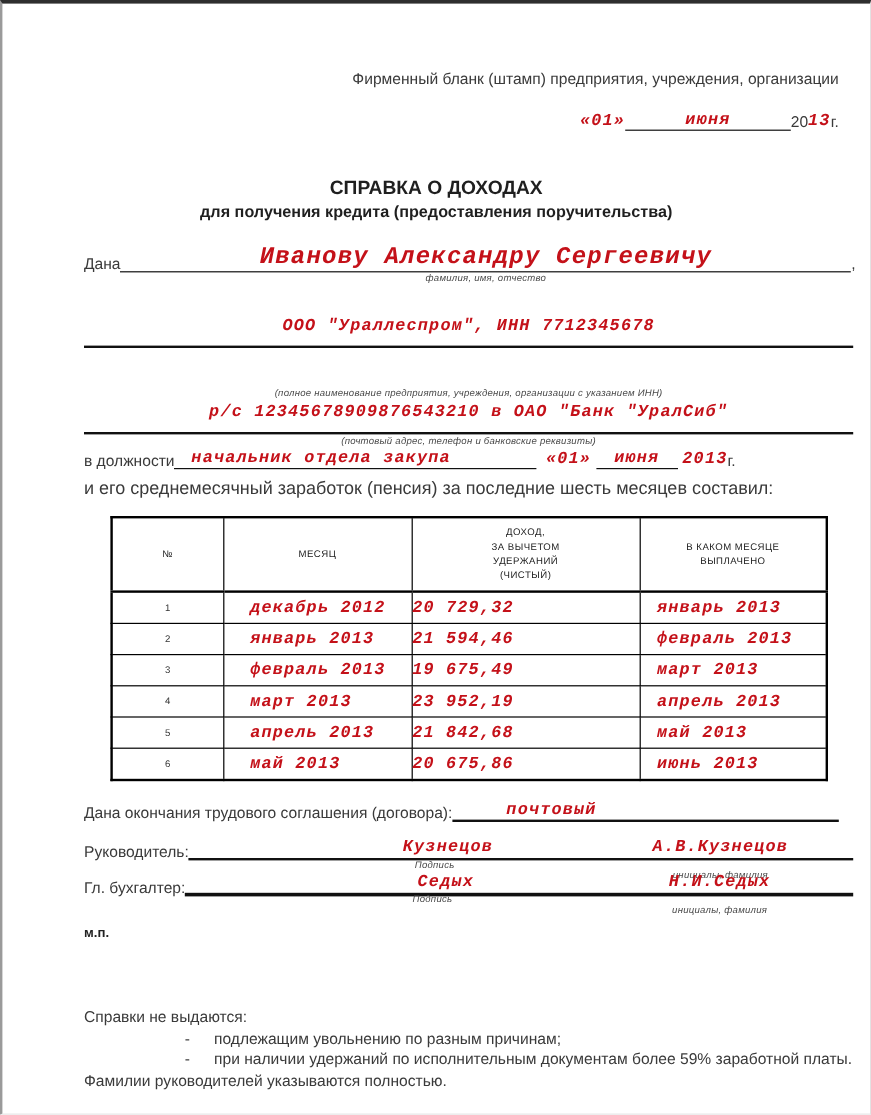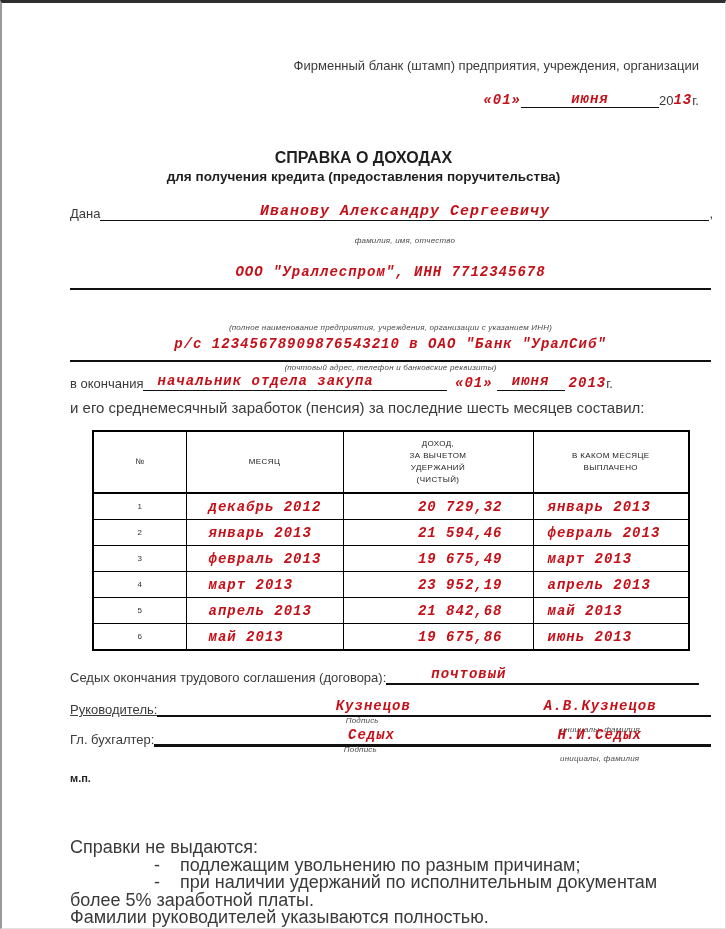--- a/index.html
+++ b/index.html
@@ -23,39 +23,39 @@
   }
   .abs{position:absolute;}
   .black{font-size:13px;color:var(--ink);}
   .red{
     font-family:"Liberation Mono","DejaVu Sans Mono",monospace;
     font-weight:bold;font-style:italic;
     color:var(--red);
     font-size:14px;letter-spacing:1px;
     white-space:nowrap;
   }
-  .red-lg{font-size:15px;}
+  .red-lg{font-size:20px;}
   .caption{
     font-size:8px;font-style:italic;color:#4a4a4a;
     letter-spacing:.2px;white-space:nowrap;
   }
   
   .letterhead{top:55px;right:26px;font-size:13px;}
   .date-top{top:88px;right:26px;display:flex;align-items:flex-end;font-size:13px;}
   .date-top .fill{width:138px;border-bottom:1px solid var(--rule);text-align:center;}
   
   .title{top:146px;left:0;right:0;text-align:center;font-size:16px;font-weight:bold;color:#1f1f1f;}
   .subtitle{top:166px;left:0;right:0;text-align:center;font-size:13.5px;font-weight:bold;color:#1f1f1f;}
   
   .formline{display:flex;align-items:flex-end;font-size:13px;}
   .formline .fill{
     flex:1;border-bottom:1px solid var(--rule);
     text-align:center;position:relative;min-height:17px;
   }
-  .fill .caption{position:absolute;top:100%;left:0;right:0;text-align:center;margin-top:16px;}
+  .fill .caption{position:absolute;top:100%;left:0;right:0;text-align:center;margin-top:1px;}
   .line-dana{top:200px;left:68px;right:12px;}
   .line-works{top:237px;left:68px;}
   .line-works .red{border-bottom:1px solid var(--rule);padding:0 4px;}
   
   .rule-line{left:68px;right:14px;border-bottom:2px solid var(--rule);text-align:center;position:absolute;}
   .rule-company{top:259px;height:26px;}
   .rule-address{top:292px;height:26px;}
   .rule-requisites{top:331px;height:26px;}
   .cap-center{left:68px;right:14px;text-align:center;}
   .cap-name{top:320px;}
@@ -74,40 +74,40 @@
   }
   .income-table th,.income-table td{border:1px solid #000;padding:0;}
   .income-table thead th{
     height:60px;font-size:8px;font-weight:normal;color:#222;
     letter-spacing:.4px;white-space:pre-line;line-height:1.5;
     border-bottom:2px solid #000;text-align:center;vertical-align:middle;margin-top:40px;
   }
   .income-table tbody td{height:25px;vertical-align:middle;}
   .c-num{text-align:center;font-size:8px;color:#333;}
   .c-month{padding-left:22px !important;}
-  .c-income{text-align:right;padding-right:30px !important;}
+  .c-income{text-align:left;padding-right:30px !important;}
   .c-paid{padding-left:14px !important;}
   
   .line-contract{top:663px;left:68px;right:26px;}
   .line-contract .fill{text-align:left;padding-left:45px;border-bottom:2px solid var(--rule);}
   
   .sigline{display:flex;align-items:flex-end;font-size:13px;position:absolute;}
-  .sig-head{top:694px;left:68px;right:14px;text-decoration:underline;}
+  .sig-head{top:694px;left:68px;right:14px;}
   .sig-acc{top:723px;left:68px;right:14px;}
   .sigline .sfill{flex:1;position:relative;min-height:18px;border-bottom:2px solid var(--rule);}
   .sig-acc .sfill{border-bottom:3px solid var(--rule);}
   .sig-pos{position:absolute;bottom:1px;transform:translateX(-50%);}
   .sig-sig{left:39%;}
   .sig-name{left:80%;}
   .sigcap{position:absolute;top:100%;transform:translateX(-50%);margin-top:1px;}
   .cap-sig{left:37%;}
   .cap-nm{left:80%;margin-top:10px;}
   .stamp{top:769px;left:68px;font-size:11px;font-weight:bold;color:#222;}
   
-  .notes{top:836px;left:68px;right:14px;font-size:18px;line-height:17.5px;}
+  .notes{top:836px;left:68px;right:14px;font-size:13px;line-height:17.5px;}
   .note-item .dash{display:inline-block;margin-left:84px;margin-right:20px;}
 </style>
 </head>
 <body>
 
 <div class="page">
 
   <div class="abs letterhead">Фирменный бланк (штамп) предприятия, учреждения, организации</div>
 
   <div class="abs date-top">
@@ -134,21 +134,21 @@
   <div class="rule-line rule-company">
     <span class="red">ООО "Ураллеспром", ИНН 7712345678</span>
   </div>
   <div class="abs caption cap-center cap-name">(полное наименование  предприятия, учреждения, организации с указанием ИНН)</div>
   <div class="rule-line rule-requisites">
     <span class="red">р/с 12345678909876543210 в ОАО "Банк "УралСиб"</span>
   </div>
   <div class="abs caption cap-center cap-req">(почтовый адрес, телефон и банковские реквизиты)</div>
 
   <div class="abs formline line-position">
-    <span>в окончания</span>
+    <span>в должности</span>
     <span class="fill-l"><span class="red">начальник отдела закупа</span></span>
     <span class="red q">«01»</span>
     <span class="fill-s"><span class="red">июня</span></span>
     <span class="red">2013</span>
     <span>г.</span>
   </div>
 
   <div class="abs salary-intro">и его среднемесячный заработок (пенсия) за последние шесть месяцев составил:</div>
 
   <table class="income-table">
@@ -197,28 +197,28 @@
       </tr>
       <tr>
         <td class="c-num">5</td>
         <td class="c-month red">апрель 2013</td>
         <td class="c-income red">21 842,68</td>
         <td class="c-paid red">май 2013</td>
       </tr>
       <tr>
         <td class="c-num">6</td>
         <td class="c-month red">май 2013</td>
-        <td class="c-income red">19 675,86</td>
+        <td class="c-income red">20 675,86</td>
         <td class="c-paid red">июнь 2013</td>
       </tr>
     </tbody>
   </table>
 
   <div class="abs formline line-contract">
-    <span>Седых окончания трудового соглашения (договора):</span>
+    <span>Дана окончания трудового соглашения (договора):</span>
     <span class="fill"><span class="red">почтовый</span></span>
   </div>
 
   <div class="sigline sig-head">
     <span>Руководитель:</span>
     <span class="sfill">
       <span class="red sig-pos sig-sig">Кузнецов</span>
       <span class="red sig-pos sig-name">А.В.Кузнецов</span>
       <span class="caption sigcap cap-sig">Подпись</span>
       <span class="caption sigcap cap-nm">инициалы, фамилия</span>
@@ -236,18 +236,18 @@
   </div>
 
   <div class="abs stamp">м.п.</div>
 
   <div class="abs notes">
     <div>Справки не выдаются:</div>
     <div class="note-item">
       <span class="dash">-</span><span>подлежащим увольнению по разным причинам;</span>
     </div>
     <div class="note-item">
-      <span class="dash">-</span><span>при наличии удержаний по исполнительным документам более 5% заработной платы.</span>
+      <span class="dash">-</span><span>при наличии удержаний по исполнительным документам более 59% заработной платы.</span>
     </div>
     <div>Фамилии руководителей указываются полностью.</div>
   </div>
 
 </div>
 
 </body></html>

